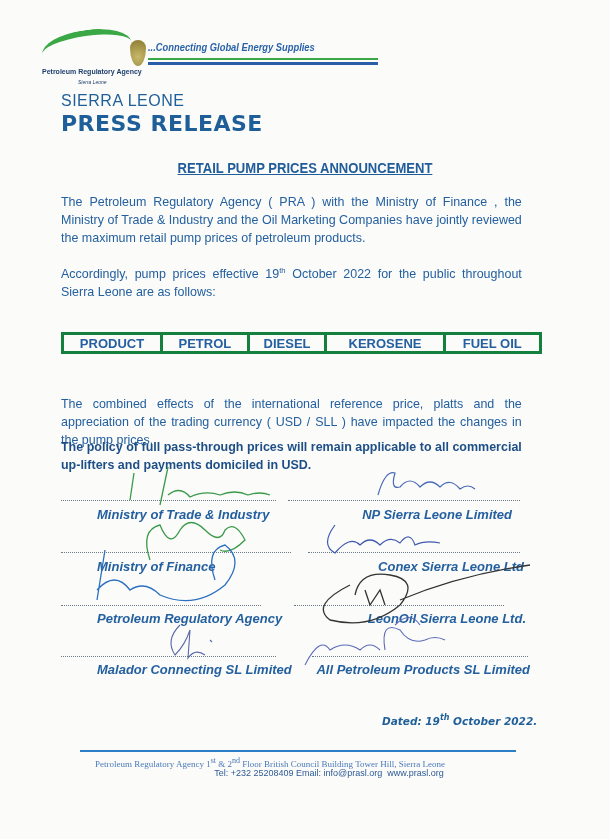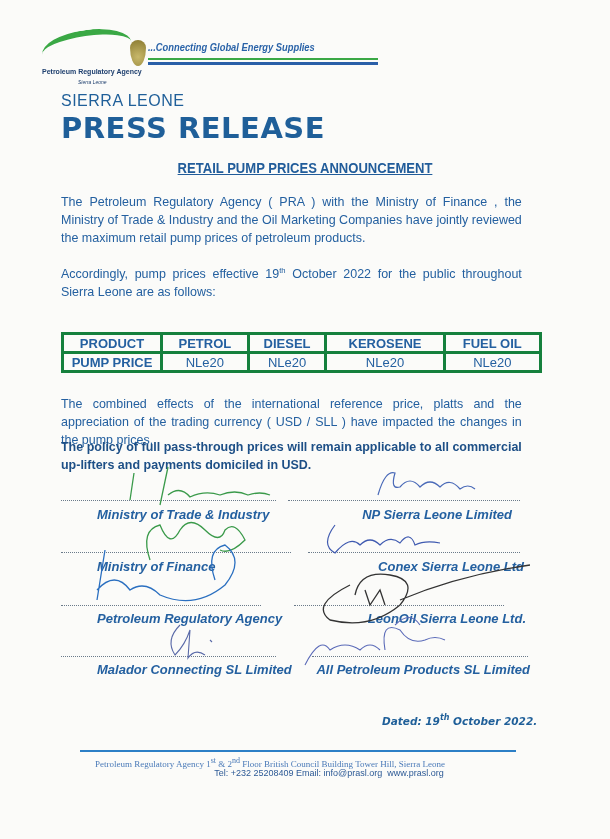--- a/index.html
+++ b/index.html
@@ -7,21 +7,21 @@
   .logo { position:absolute; left:42px; top:10px; width:106px; height:80px; }
   .logo .pra { position:absolute; left:22px; top:2px; font-family:"Liberation Sans", sans-serif; font-weight:bold; font-size:48px; color:#2a6fb5; letter-spacing:-2px; line-height:48px; }
   .logo .swoosh { position:absolute; left:0; top:20px; width:90px; height:30px; border-top:6px solid #3aa845; border-radius:50% 50% 0 0; transform:rotate(-8deg); }
   .logo .drop { position:absolute; left:88px; top:30px; width:16px; height:26px; background:radial-gradient(circle at 50% 65%, #c8b86a, #8a7a30); border-radius:50% 50% 50% 50% / 30% 30% 70% 70%; }
   .logo .agency { position:absolute; left:0; top:58px; font-size:7px; font-weight:bold; color:#1e3f6e; white-space:nowrap; }
   .logo .sub { position:absolute; left:36px; top:69px; font-size:5px; font-style:italic; color:#1e3f6e; }
   .tagline { position:absolute; left:148px; top:41px; font-size:11px; font-style:italic; font-weight:bold; color:#2a63a8; transform:scaleX(0.85); transform-origin:left; }
   .tagline-line1 { position:absolute; left:148px; top:58px; width:230px; height:2px; background:#3aa845; }
   .tagline-line2 { position:absolute; left:148px; top:62px; width:230px; height:3px; background:#2a5fa8; }
   .country { position:absolute; left:61px; top:92px; font-size:16px; color:#1f5f99; letter-spacing:0.5px; }
-  .press { position:absolute; left:61px; top:111px; font-family:"DejaVu Sans", sans-serif; font-weight:bold; font-size:29px; color:#1f5f99; letter-spacing:0.5px; }
+  .press { position:absolute; left:61px; top:111px; font-family:"DejaVu Sans", sans-serif; font-weight:bold; font-size:22px; color:#1f5f99; letter-spacing:0.5px; }
   .announce { position:absolute; left:0; width:610px; top:160px; text-align:center; font-weight:bold; font-size:14.5px; color:#215c9a; text-decoration:underline; transform:scaleX(0.9); }
   .para { position:absolute; left:61px; width:480px; font-size:13px; line-height:18px; color:#2460a0; text-align:justify; transform:scaleX(0.96); transform-origin:left; }
   .p1 { top:193px; }
   .p2 { top:262px; }
   .p3 { top:395px; }
   .p4 { top:438px; font-weight:bold; color:#1d4f86; }
   sup { font-size:8px; }
   table.prices { position:absolute; left:61px; top:332px; width:481px; border-collapse:collapse; font-size:13px; color:#2460a0; }
   table.prices td { border:3px solid #15803d; text-align:center; height:16px; padding:0; }
   table.prices tr:first-child td { font-weight:bold; }
@@ -57,27 +57,20 @@
 <div class="para p2"><span>Accordingly, pump prices effective 19</span><sup>th</sup><span> October 2022 for the public throughout Sierra Leone are as follows:</span></div>
 
 <table class="prices">
   <tbody>
       <tr>
     <td class="rowhead">PRODUCT</td>
     <td>PETROL</td>
     <td>DIESEL</td>
     <td>KEROSENE</td>
     <td>FUEL OIL</td>
-  </tr>
-  <tr>
-    <td class="rowhead">PUMP PRICE</td>
-    <td>NLe20</td>
-    <td>NLe20</td>
-    <td>NLe20</td>
-    <td>NLe20</td>
   </tr>
 </tbody>
   </table>
 
 <div class="para p3">The combined effects of the international reference price, platts and the appreciation of the trading currency ( USD / SLL ) have impacted the changes in the pump prices.</div>
 <div class="para p4">The policy of full pass-through prices will remain applicable to all commercial up-lifters and payments domiciled in USD.</div>
 
 <div class="dots" style="left:61px;top:500px;width:215px;"></div>
 <div class="dots" style="left:288px;top:500px;width:232px;"></div>
 <div class="dots" style="left:61px;top:552px;width:230px;"></div>

